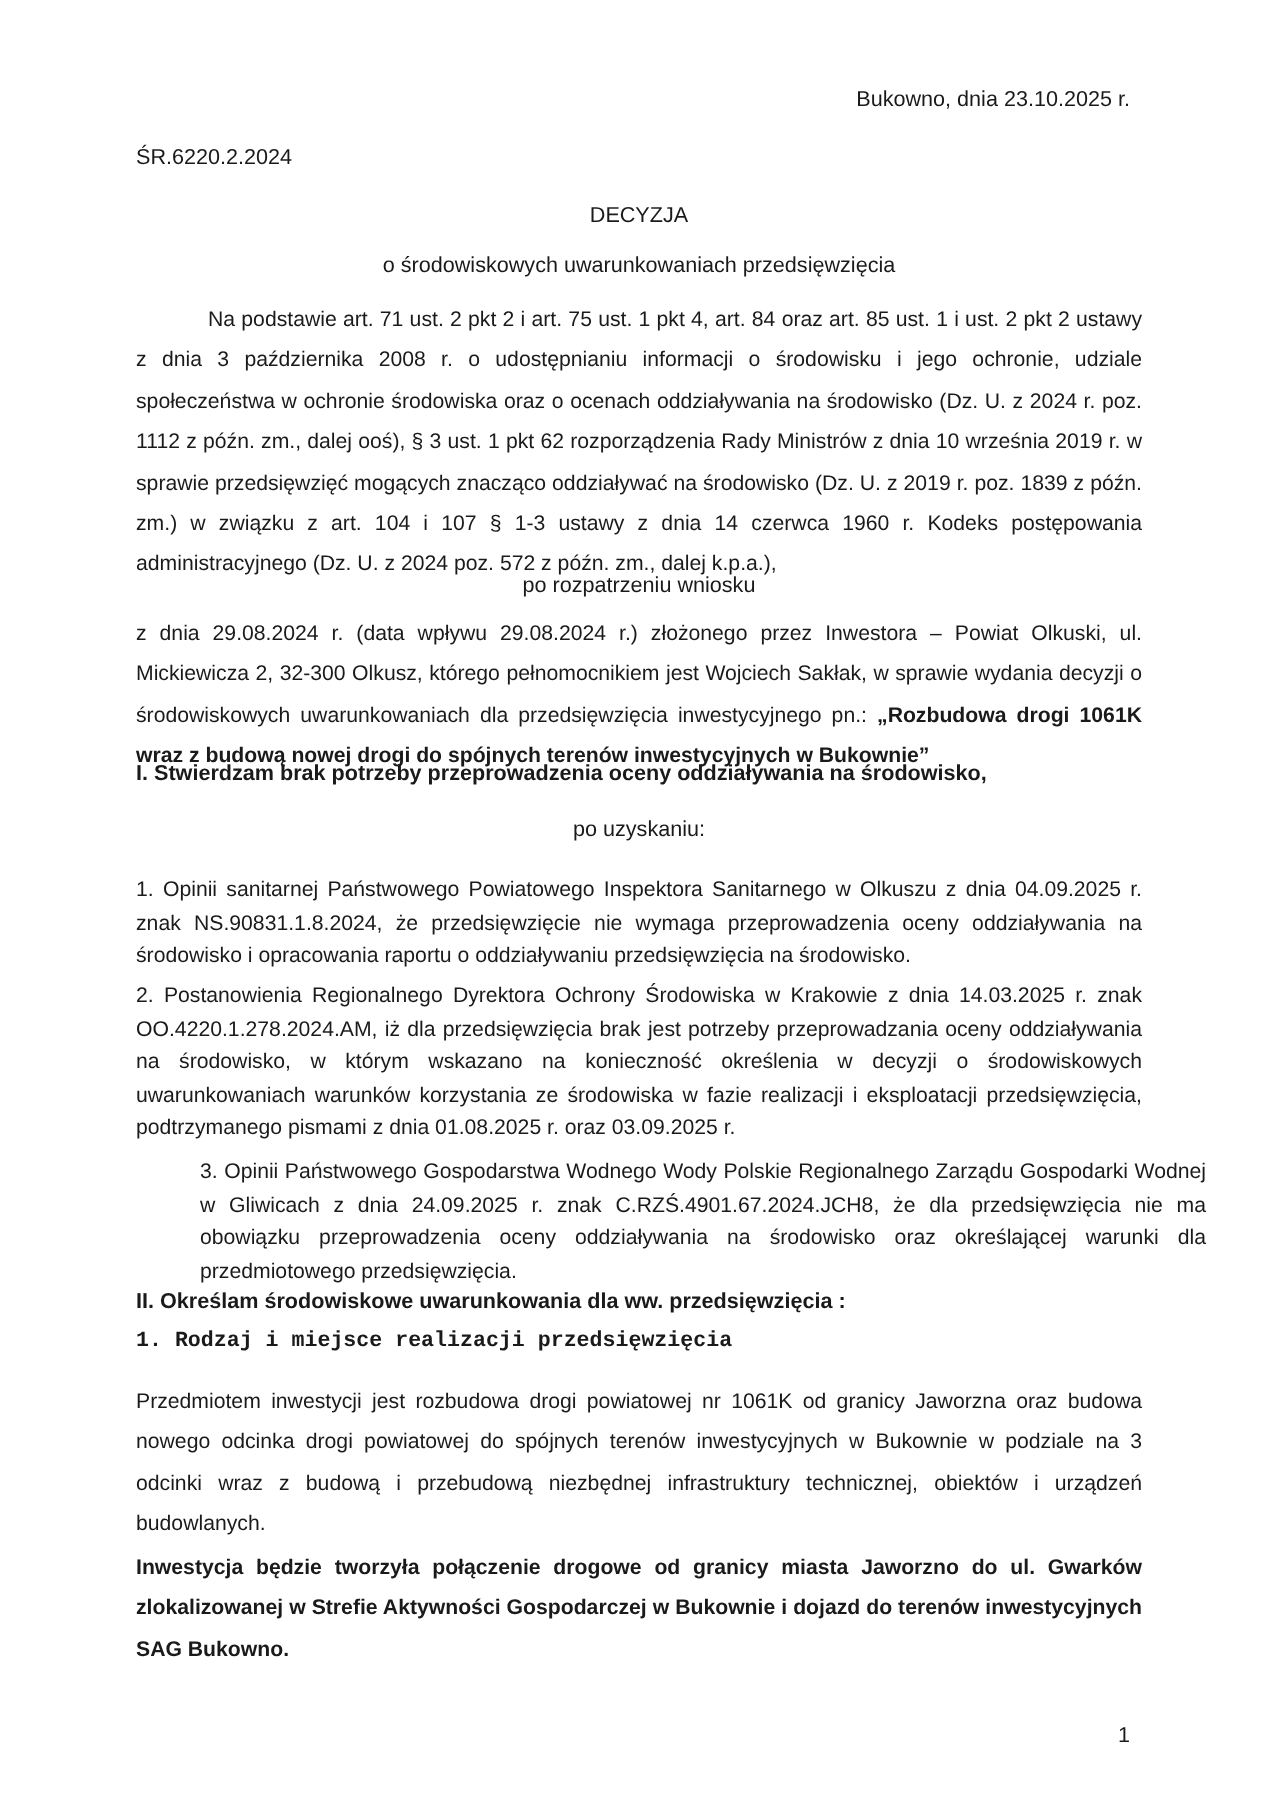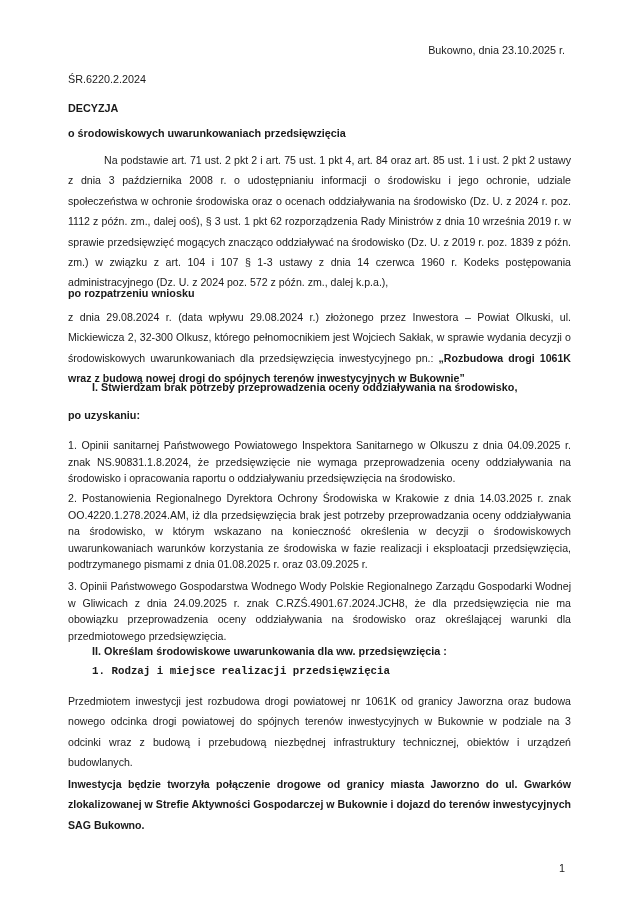--- a/index.html
+++ b/index.html
@@ -25,40 +25,40 @@
     .ref {
       position: absolute;
       top: 73px;
       left: 68px;
       font-size: 10.8px;
     }
     .center-bold {
       position: absolute;
       left: 68px;
       width: 503px;
-      font-weight: bold;
+      text-align: center;
+      font-weight: normal;
       font-size: 10.8px;
     }
     .para {
       position: absolute;
       left: 68px;
       width: 503px;
       text-align: justify;
       line-height: 20.4px;
       font-size: 10.6px;
     }
     .para.tight { line-height: 16.6px; }
     .para .indent { display: inline-block; width: 36px; }
     .heading {
       position: absolute;
       left: 68px;
       width: 503px;
       font-weight: bold;
       font-size: 10.8px;
-      margin-left: 24px;
     }
     .pagenum {
       position: absolute;
       top: 862px;
       right: 66px;
       font-size: 10.8px;
     }
     b { font-weight: bold; }
   </style>
 </head>
@@ -74,21 +74,21 @@
 
 <div class="center-bold" style="top:287px;">po rozpatrzeniu wniosku</div>
 
 <div class="para" style="top:307px;"><span>z dnia 29.08.2024 r. (data wpływu 29.08.2024 r.) złożonego przez Inwestora – Powiat Olkuski, ul. Mickiewicza 2, 32-300 Olkusz, którego pełnomocnikiem jest Wojciech Sakłak, w sprawie wydania decyzji o środowiskowych uwarunkowaniach dla przedsięwzięcia inwestycyjnego pn.: </span><b>„Rozbudowa drogi 1061K wraz z budową nowej drogi do spójnych terenów inwestycyjnych w Bukownie”</b></div>
 
 <div class="heading" style="top:381px;">I. Stwierdzam brak potrzeby przeprowadzenia oceny oddziaływania na środowisko,</div>
 <div class="center-bold" style="top:409px;">po uzyskaniu:</div>
 
 <div class="para tight" style="top:437px;">1. Opinii sanitarnej Państwowego Powiatowego Inspektora Sanitarnego w Olkuszu z dnia 04.09.2025 r. znak NS.90831.1.8.2024, że przedsięwzięcie nie wymaga przeprowadzenia oceny oddziaływania na środowisko i opracowania raportu o oddziaływaniu przedsięwzięcia na środowisko.</div>
 <div class="para tight" style="top:490px;">2. Postanowienia Regionalnego Dyrektora Ochrony Środowiska w Krakowie z dnia 14.03.2025 r. znak OO.4220.1.278.2024.AM, iż dla przedsięwzięcia brak jest potrzeby przeprowadzania oceny oddziaływania na środowisko, w którym wskazano na konieczność określenia w decyzji o środowiskowych uwarunkowaniach warunków korzystania ze środowiska w fazie realizacji i eksploatacji przedsięwzięcia, podtrzymanego pismami z dnia 01.08.2025 r. oraz 03.09.2025 r.</div>
-<div class="para tight" style="top:578px;">3. Opinii Państwowego Gospodarstwa Wodnego Wody Polskie Regionalnego Zarządu Gospodarki Wodnej w Gliwicach z dnia 24.09.2025 r. znak C.RZŚ.4901.67.2024.JCH8, że dla przedsięwzięcia nie ma obowiązku przeprowadzenia oceny oddziaływania na środowisko oraz określającej warunki dla przedmiotowego przedsięwzięcia.</div>
+<div class="para tight" style="top:578px;margin-left:32px;">3. Opinii Państwowego Gospodarstwa Wodnego Wody Polskie Regionalnego Zarządu Gospodarki Wodnej w Gliwicach z dnia 24.09.2025 r. znak C.RZŚ.4901.67.2024.JCH8, że dla przedsięwzięcia nie ma obowiązku przeprowadzenia oceny oddziaływania na środowisko oraz określającej warunki dla przedmiotowego przedsięwzięcia.</div>
 
 <div class="heading" style="top:645px;">II. Określam środowiskowe uwarunkowania dla ww. przedsięwzięcia :</div>
 <div class="heading" style="top:665px;font-family:Liberation Mono, monospace;">1.  Rodzaj i miejsce realizacji przedsięwzięcia</div>
 
 <div class="para" style="top:691px;">Przedmiotem inwestycji jest rozbudowa drogi powiatowej nr 1061K od granicy Jaworzna oraz budowa nowego odcinka drogi powiatowej do spójnych terenów inwestycyjnych w Bukownie w podziale na 3 odcinki wraz z budową i przebudową niezbędnej infrastruktury technicznej, obiektów i urządzeń budowlanych.</div>
 <div class="para" style="top:774px;font-weight:bold;">Inwestycja będzie tworzyła połączenie drogowe od granicy miasta Jaworzno do ul. Gwarków zlokalizowanej w Strefie Aktywności Gospodarczej w Bukownie i dojazd do terenów inwestycyjnych SAG Bukowno.</div>
 
 <div class="pagenum">1</div>
 
 </body></html>

